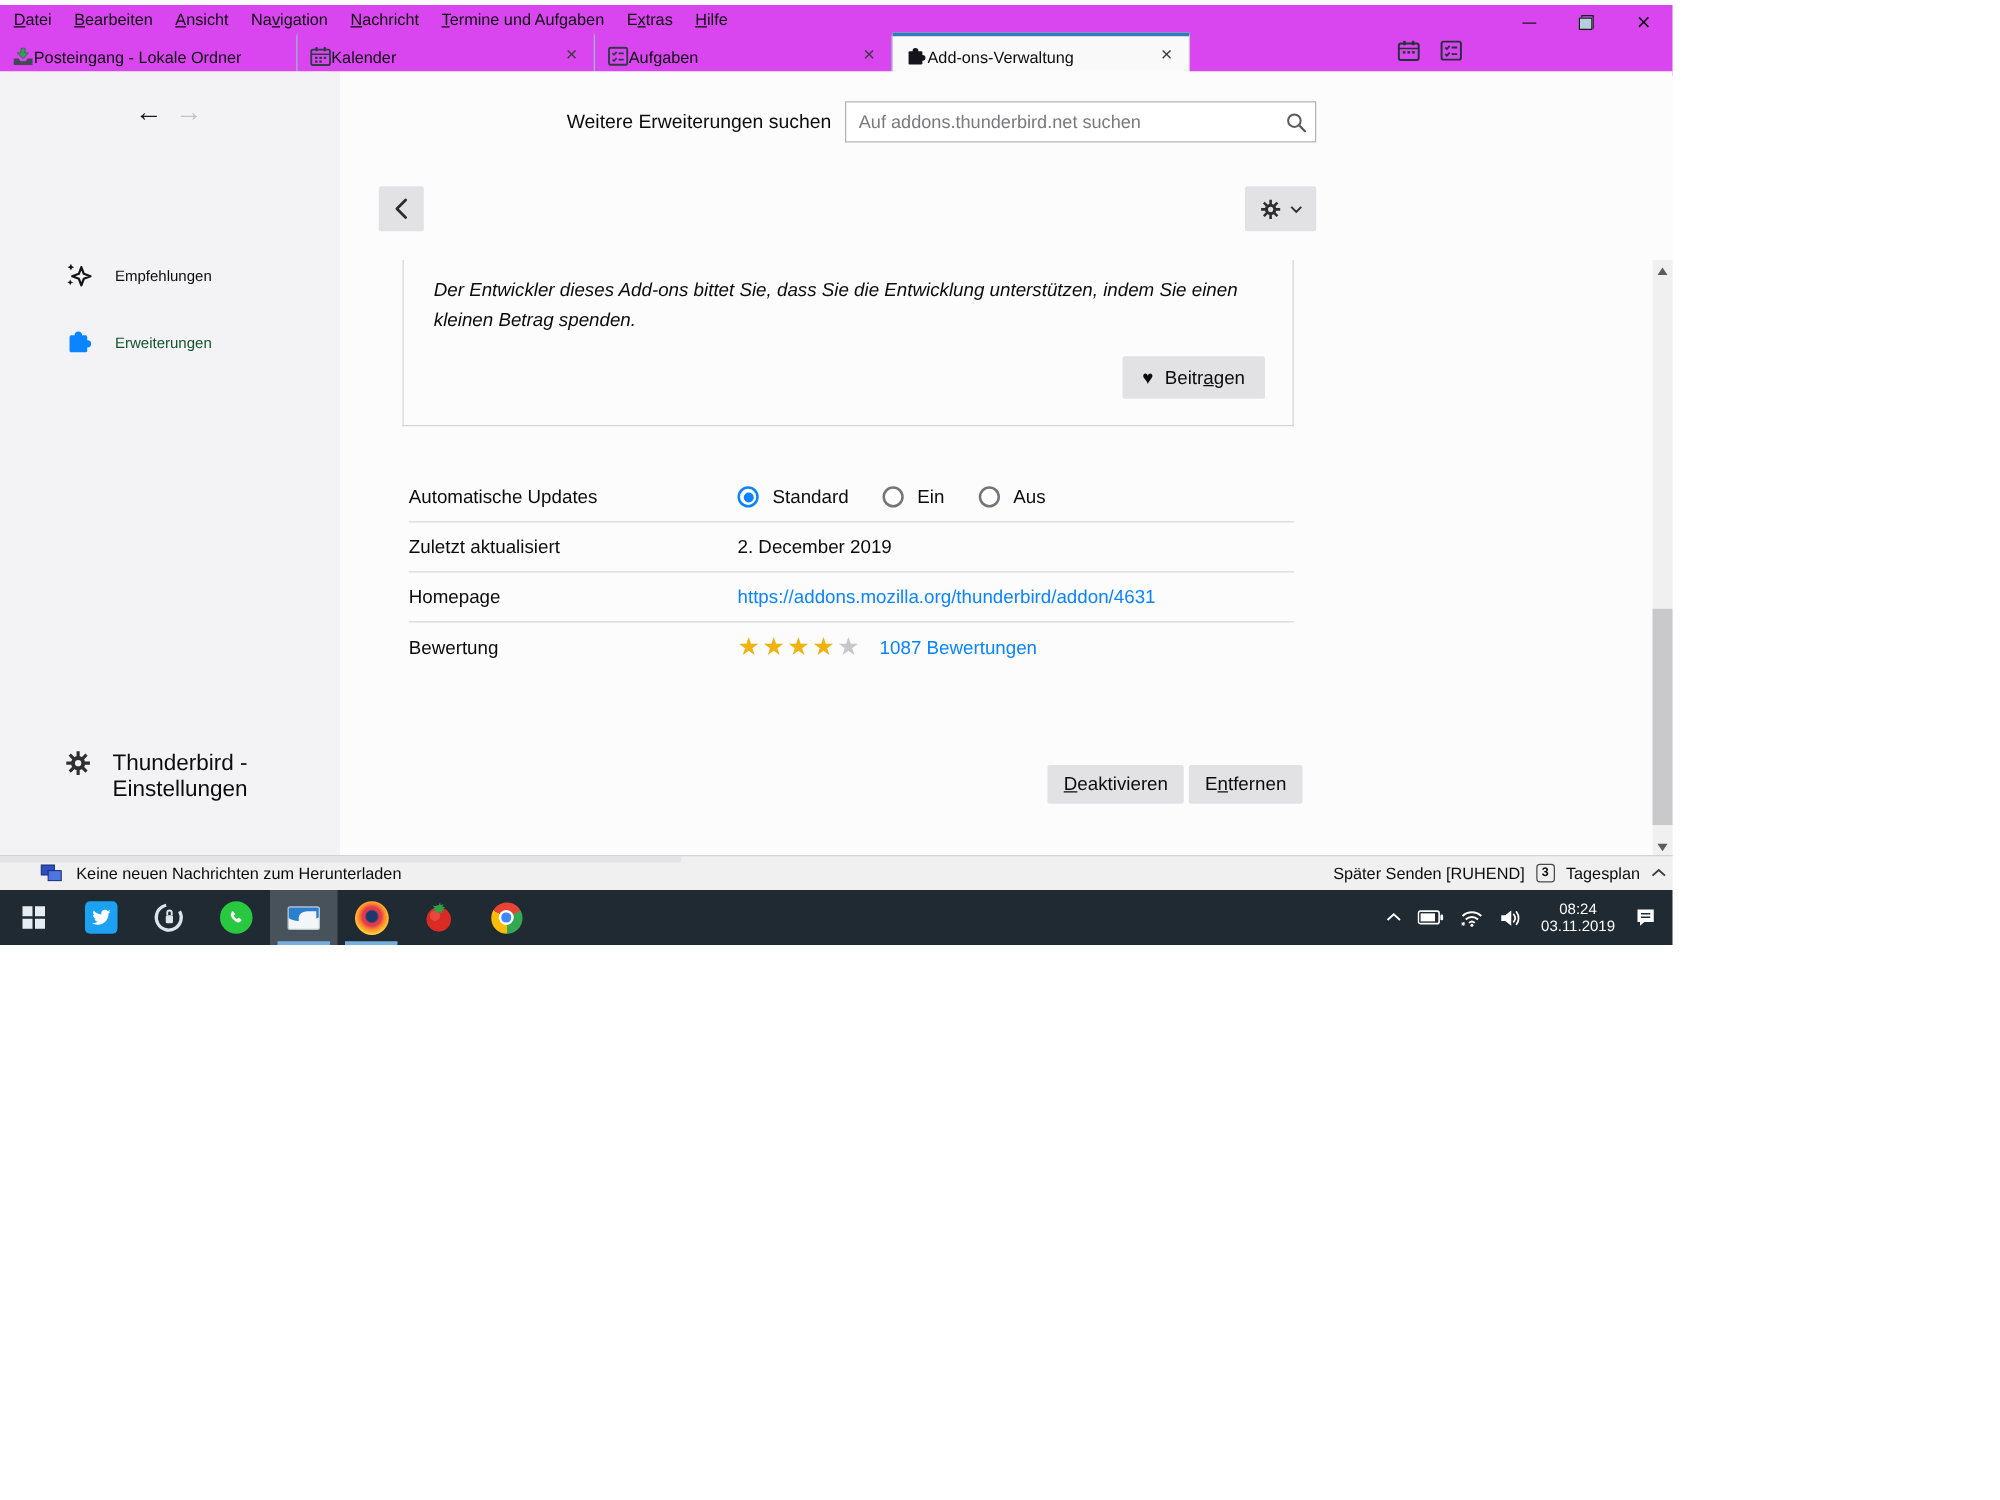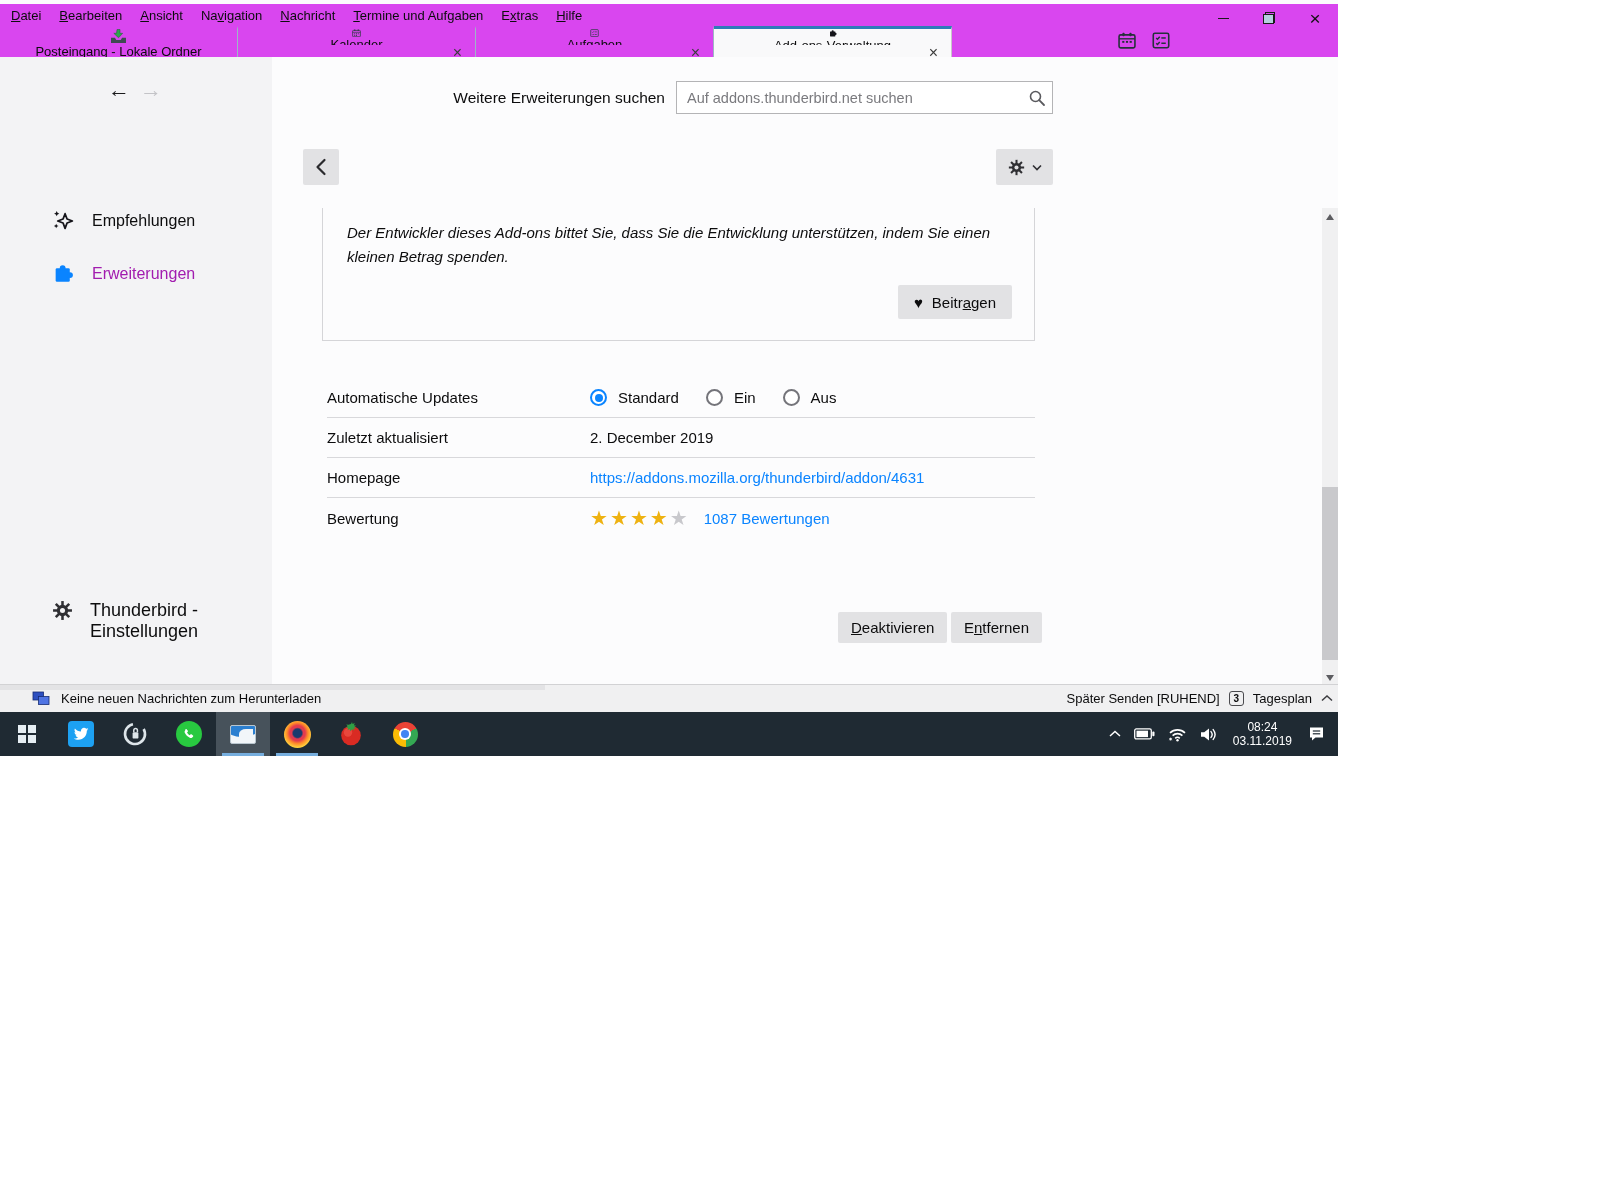--- a/index.html
+++ b/index.html
@@ -13,34 +13,34 @@
   .menu-item { padding:3px 9px; cursor:default; white-space:nowrap; }
   .win-controls { position:absolute; right:0; top:0; height:28px; display:flex; }
   .win-btn { width:46px; height:28px; display:flex; align-items:center; justify-content:center; }
   .min-glyph { width:11px; border-top:1.6px solid #1a1a1a; }
   .restore-glyph { position:relative; width:12px; height:12px; }
   .restore-glyph::after { content:''; position:absolute; right:0; top:0; width:8.5px; height:8.5px; border:1.3px solid #1a1a1a; }
   .restore-glyph::before { content:''; position:absolute; left:0; bottom:0; width:8.5px; height:8.5px; border:1.3px solid #1a1a1a; background:#b5cfdf; z-index:2; }
   .close-glyph { font-size:19px; line-height:1; color:#111; }
 
   .tabbar { position:absolute; left:0; top:22px; width:100%; height:35px; display:flex; }
-  .tab { width:238px; height:35px; display:flex; align-items:center; gap:0; padding:0 10px; font-size:13px; border-right:1px solid #9db7c6; border-top:3px solid transparent;flex-direction:column; }
+  .tab { width:238px; height:35px; display:flex; align-items:center; gap:0; padding:0 10px; font-size:13px; border-right:1px solid #9db7c6; border-top:3px solid transparent; }
   .tab .tab-label { white-space:nowrap; overflow:hidden; }
   .tab .tab-close { margin-left:auto; font-size:16px; color:#3c3c3c; line-height:1; padding:0 3px; }
   .tab.active { background:#f9f9fa; border-top:3px solid #2e7cb8; border-right-color:#c7c7c9; }
   .tab-quick-icons { position:absolute; right:168px; top:28px; display:flex; gap:16px; align-items:center; }
 
   
   .sidebar { position:absolute; left:0; top:57px; width:272px; height:629px; background:#f3f3f5; }
   .nav-arrows { position:absolute; left:108px; top:20px; font-size:22px; display:flex; gap:10px; }
   .arrow-back { color:#1a1a1c; }
   .arrow-fwd { color:#c3c3c7; }
   .side-list { position:absolute; top:137px; left:0; width:100%; }
-  .side-item { height:53px; display:flex; align-items:center; gap:17px; padding-left:52px; font-size:16px; }
-  .side-item.selected { color:#a21caf; }
+  .side-item { height:53px; display:flex; align-items:center; gap:17px; padding-left:52px; font-size:12px; }
+  .side-item.selected { color:#14532d; }
   .side-settings { position:absolute; left:52px; top:543px; display:flex; gap:17px; align-items:flex-start; font-size:18px; line-height:21px; }
   .side-settings .label { width:132px; }
 
   
   .main { position:absolute; left:272px; top:57px; width:1066px; height:629px; background:#fcfcfd; }
   .search-label { position:absolute; left:118px; top:32px; width:275px; text-align:right; font-size:15.5px; }
   .search-wrap { position:absolute; left:404px; top:24px; width:377px; height:33px; }
   .search-input { width:100%; height:100%; border:1px solid #b4b4b6; background:#fff; padding:0 30px 0 10px; font-size:14.5px; font-family:"Liberation Sans", sans-serif; color:#0c0c0d; }
   .search-input::placeholder { color:#7a7a7e; }
   .search-glass { position:absolute; right:7px; top:8px; }

